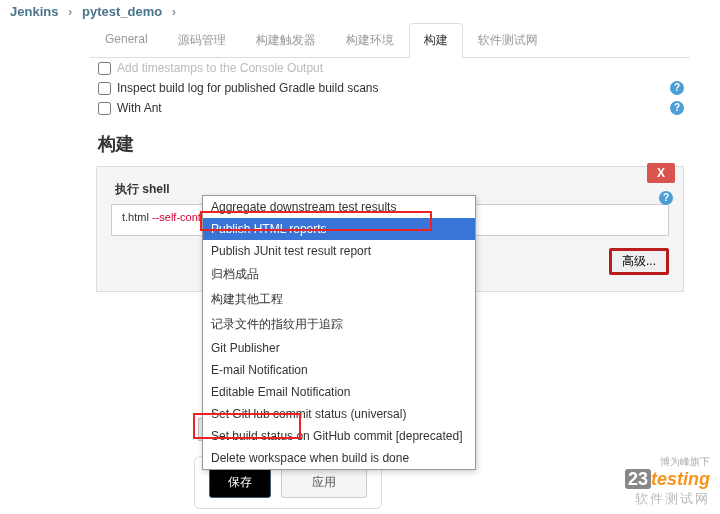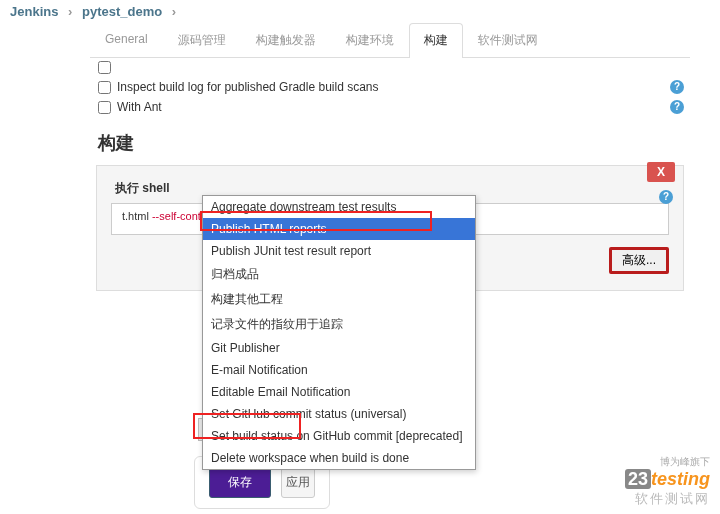--- a/index.html
+++ b/index.html
@@ -24,22 +24,22 @@
 .adv-btn-row { text-align: right; padding: 8px 6px; }
 .adv-btn { padding: 2px 10px; font-size: 12px; border: 3px solid #b91c1c; background: #f0f0f0; cursor: pointer; border-radius: 2px; }
 .dropdown-wrap { position: absolute; left: 202px; top: 195px; width: 274px; background: #fff; border: 1px solid #999; box-shadow: 1px 2px 6px rgba(0,0,0,.2); z-index: 5; }
 .dropdown-wrap .item { padding: 4px 8px; font-size: 12px; cursor: pointer; white-space: nowrap; }
 .dropdown-wrap .item.highlight { background: #3875d7; color: #fff; }
 .red-box-1 { position: absolute; border: 2px solid #e22; left: 200px; top: 211px; width: 232px; height: 20px; z-index: 6; pointer-events: none; }
 .red-box-2 { position: absolute; border: 2px solid #e22; left: 193px; top: 413px; width: 108px; height: 26px; z-index: 6; pointer-events: none; }
 .add-step { position: absolute; left: 198px; top: 418px; padding: 2px 8px; font-size: 12px; border: 1px solid #bbb; background: #e8e8e8; cursor: pointer; }
 .add-step::after { content: " ▼"; font-size: 9px; }
 .footer-buttons { position: absolute; left: 194px; top: 456px; border: 1px solid #ddd; border-radius: 6px; padding: 10px 14px; display: flex; gap: 10px; }
-.btn-save { background: #4c1d95; color: #fff; border: 1px solid #3a5d70; padding: 6px 18px; font-size: 12px; cursor: pointer; border-radius: 3px; }
-.btn-apply { background: #f5f5f5; color: #555; border: 1px solid #ccc; padding: 6px 4px; font-size: 12px; cursor: pointer; border-radius: 3px; }
+.btn-save { background: #000000; color: #fff; border: 1px solid #3a5d70; padding: 6px 18px; font-size: 12px; cursor: pointer; border-radius: 3px; }
+.btn-apply { background: #f5f5f5; color: #555; border: 1px solid #ccc; padding: 6px 30px; font-size: 12px; cursor: pointer; border-radius: 3px; }
 .watermark { position: absolute; right: 10px; bottom: 6px; text-align: right; font-size: 10px; color: #aaa; }
 .watermark .brand { color: #f7941d; font-size: 18px; font-weight: bold; font-style: italic; }
 .watermark .brand .s5 { background: #888; color: #fff; padding: 0 3px; border-radius: 3px; font-style: normal; }
 .watermark .sub { font-size: 13px; color: #bbb; letter-spacing: 2px; }
 </style>
 </head>
 <body>
 
 <div class="breadcrumb">
   <a>Jenkins</a>
@@ -53,20 +53,21 @@
     <div class="tab">General</div>
     <div class="tab">源码管理</div>
     <div class="tab">构建触发器</div>
     <div class="tab">构建环境</div>
     <div class="tab active">构建</div>
     <div class="tab">软件测试网</div>
   </div>
 
   <div class="check-row" style="color:#bbb">
     <input type="checkbox" style="">
+    <span>Add timestamps to the Console Output</span>
   </div>
   <div class="check-row">
     <input type="checkbox" style="">
     <span>Inspect build log for published Gradle build scans</span>
     <span class="help">?</span>
   </div>
   <div class="check-row">
     <input type="checkbox" style="">
     <span>With Ant</span>
     <span class="help">?</span>

